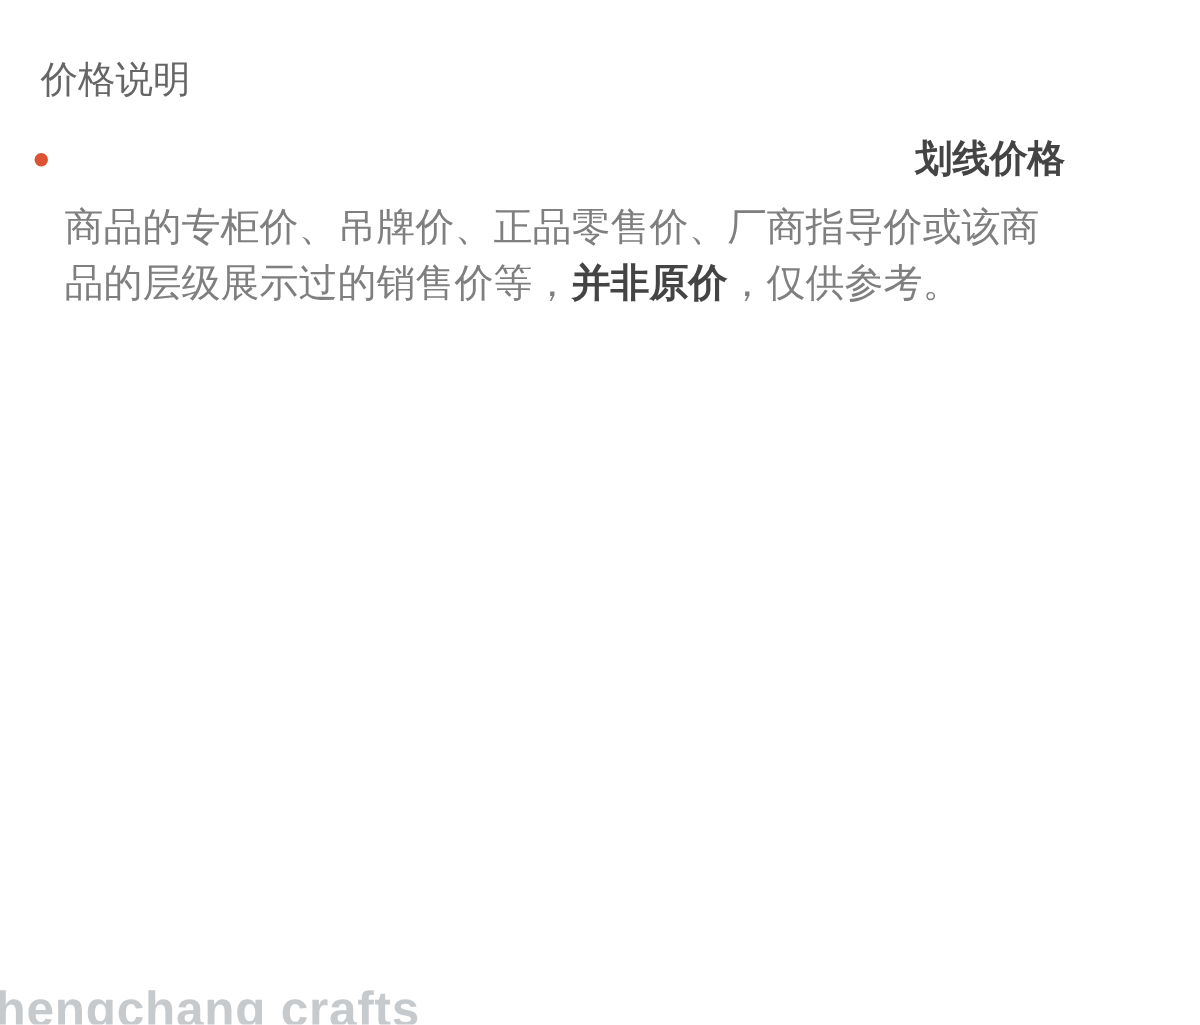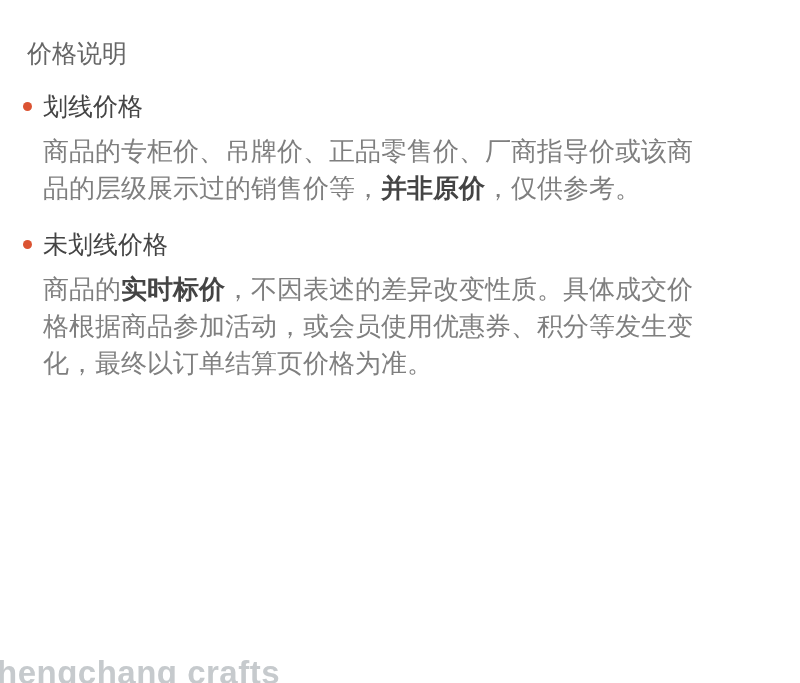--- a/index.html
+++ b/index.html
@@ -38,23 +38,24 @@
   .dot{
     position:absolute;
     left:-20px;top:14px;
     width:9px;height:9px;
     border-radius:50%;
     background:var(--bullet);
   }
   .heading{
     margin:12px 0 8px 0;
     font-size:25px;
-    font-weight:400;
+    font-weight:700;
     line-height:37px;
     color:var(--heading-text);
+    text-align:right;
   }
   .body{
     margin:0;
     font-size:26px;
     line-height:37px;
     color:var(--body-text);
     text-align:left;
   }
   .body .b{
     font-weight:700;
@@ -77,23 +78,18 @@
 <div class="page">
 
   <h1 class="title">价格说明</h1>
 
   <section class="item">
     <span class="dot"></span>
     <h2 class="heading">划线价格</h2>
     <p class="body"><span>商品的专柜价、吊牌价、正品零售价、厂商指导价或该商品的层级展示过的销售价等，</span><span class="b">并非原价</span><span>，仅供参考。</span></p>
   </section>
 
-  <section class="item">
-    <span class="dot"></span>
-    <h2 class="heading">未划线价格</h2>
-    <p class="body"><span>商品的</span><span class="b">实时标价</span><span>，不因表述的差异改变性质。具体成交价格根据商品参加活动，或会员使用优惠券、积分等发生变化，最终以订单结算页价格为准。</span></p>
-  </section>
 
 
 
   <div class="watermark">hengchang crafts</div>
 
 </div>
 
 </body></html>

